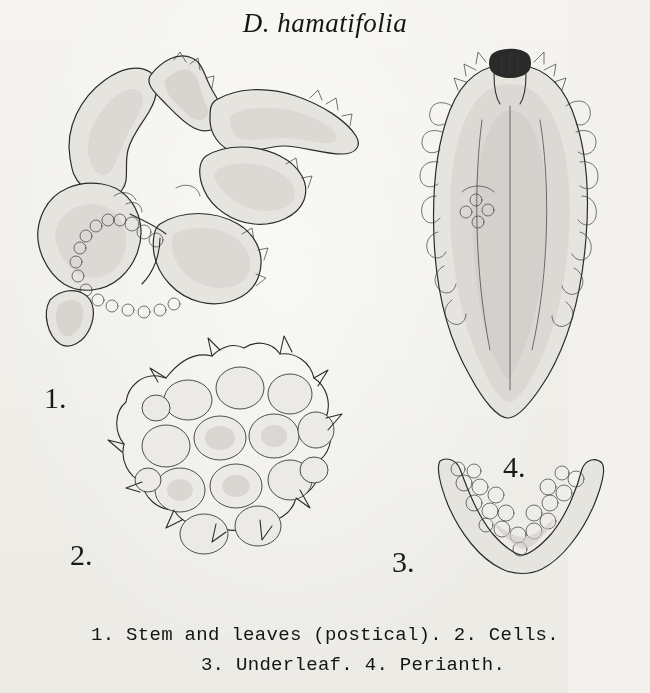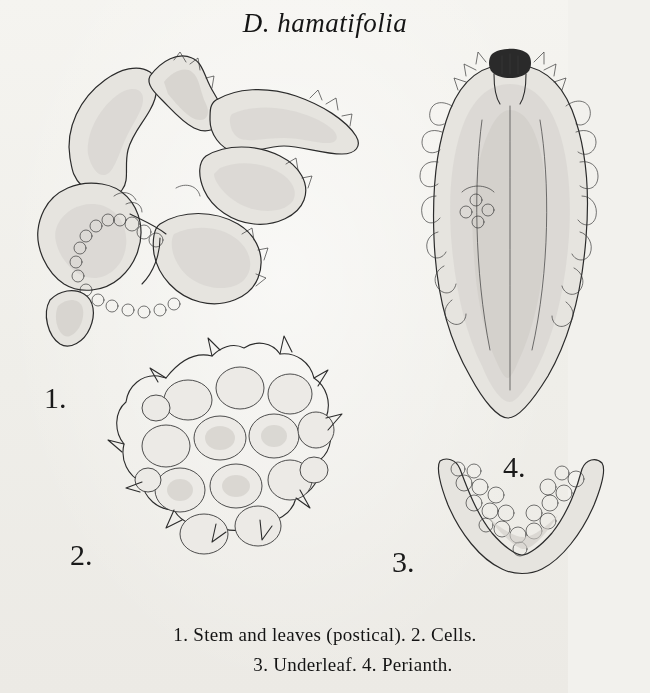--- a/index.html
+++ b/index.html
@@ -44,20 +44,21 @@
   }
   .caption {
     position: absolute;
     left: 0;
     width: 650px;
     text-align: center;
     font-size: 19px;
     color: #141414;
     letter-spacing: 0.3px;
     z-index: 5;
+    font-family: Liberation Mono, monospace;
   }
   .caption.line1 { top: 624px; }
   .caption.line2 { top: 654px; margin-left: 28px; }
   .fignum {
     position: absolute;
     font-size: 30px;
     color: #1a1a1a;
     z-index: 6;
   }
   .fig1num { left: 44px; top: 381px; }

